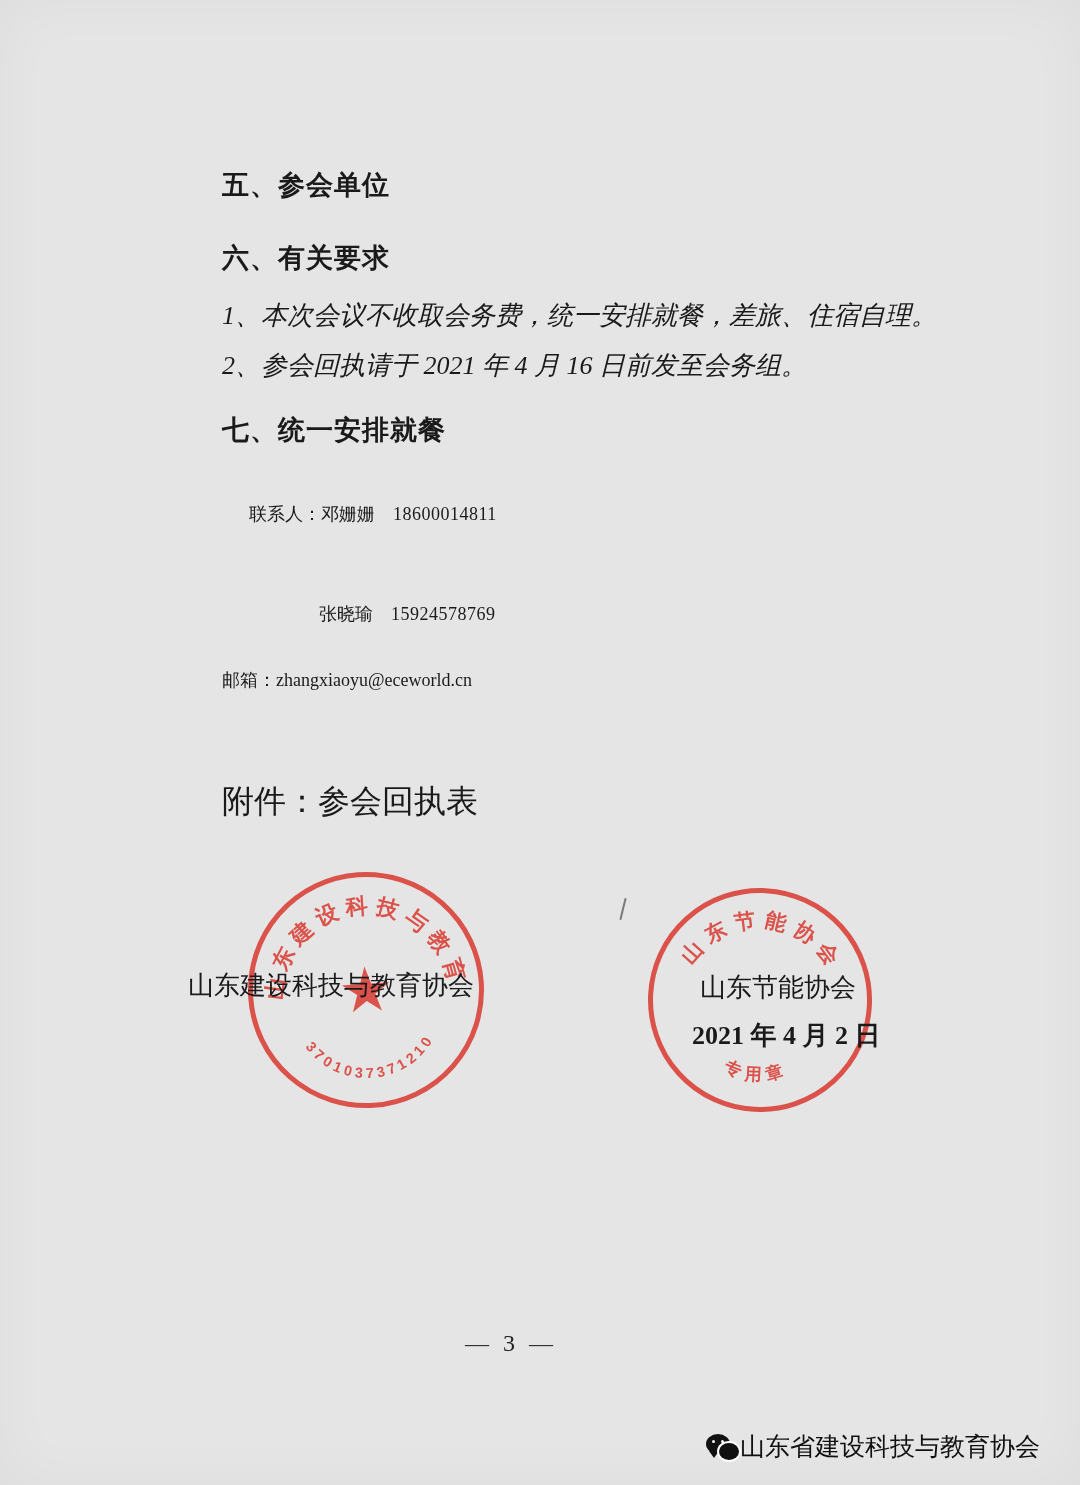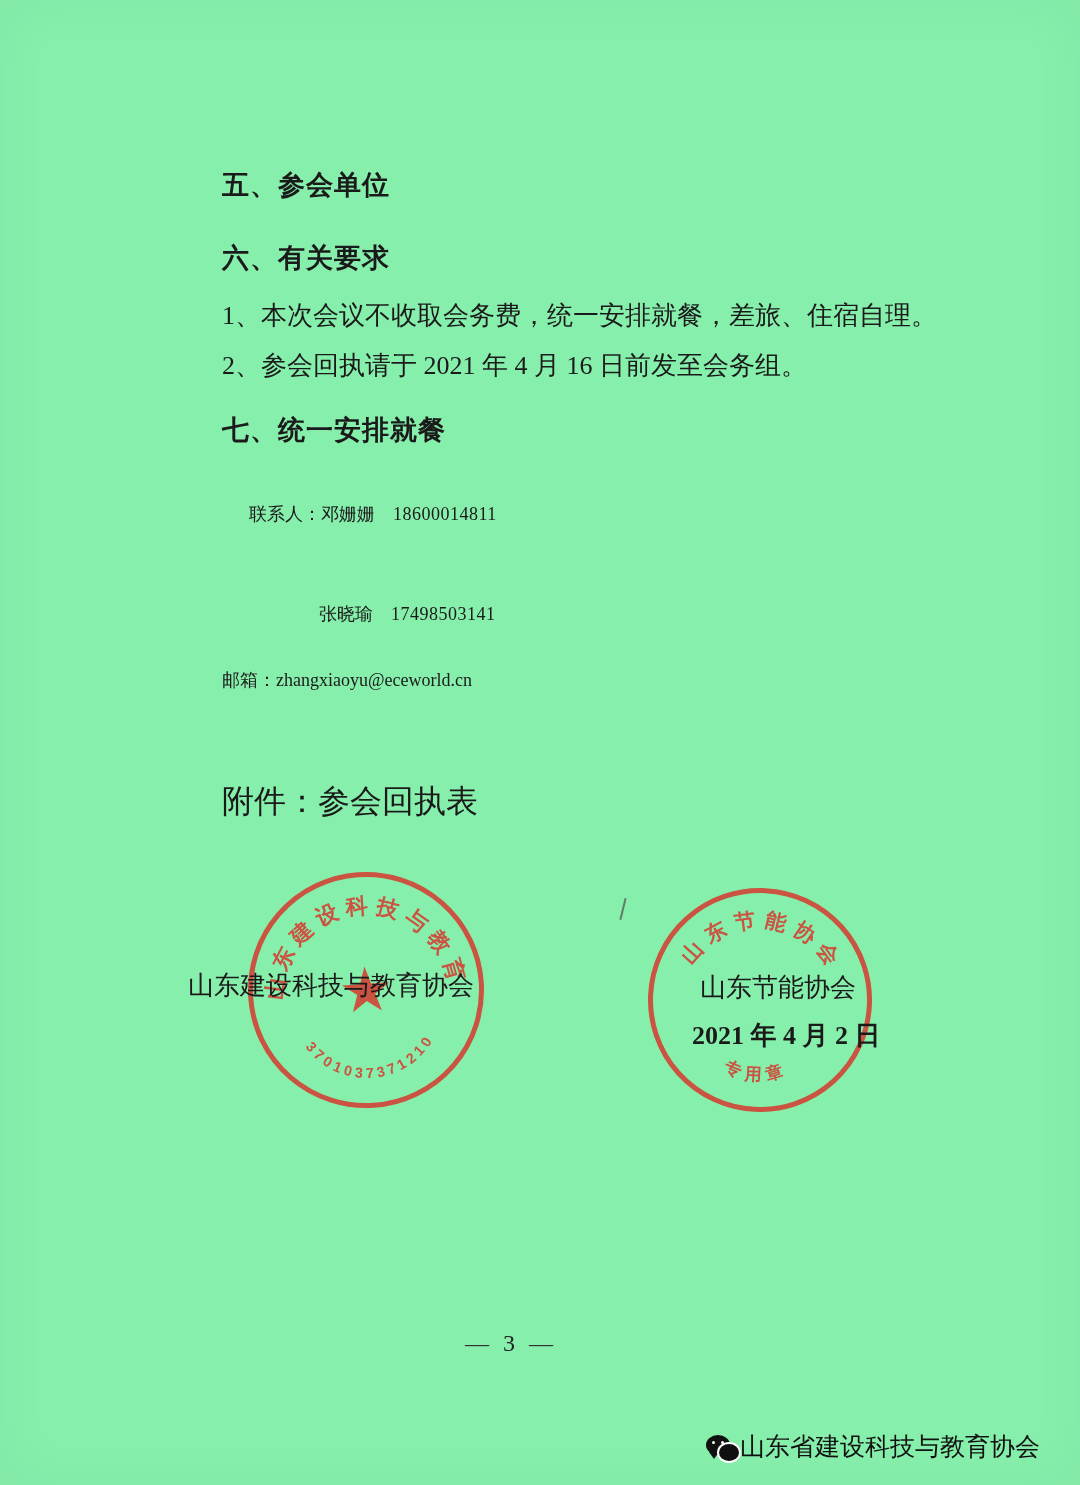--- a/index.html
+++ b/index.html
@@ -12,21 +12,21 @@
     height: 1485px;
     position: relative;
     font-family: "Liberation Serif", "DejaVu Serif", serif;
     color: #1a1a1a;
     overflow: hidden;
   }
 
   .page {
     position: absolute;
     inset: 0;
-    background: #86efac;
+    background: #e5e5e5;
   }
 
   .content {
     position: absolute;
     left: 170px;
     top: 165px;
     width: 790px;
   }
 
   .heading {
@@ -45,20 +45,21 @@
     text-align: justify;
     text-justify: inter-ideograph;
   }
 
   .para.indent {
     text-indent: 52px;
   }
 
   .para.tight {
     margin-bottom: 2px;
+    font-style: italic;
   }
 
   .section-gap {
     height: 18px;
   }
 
   .contact-line {
     font-size: 18px;
     line-height: 1.85;
     padding-left: 52px;
@@ -188,21 +189,21 @@
   .page-number .dash {
     color: #333;
     padding: 0 12px;
   }
 
   .footer {
     position: absolute;
     right: 40px;
     bottom: 22px;
     display: flex;
-    align-items: flex-end;
+    align-items: center;
     gap: 0;
     color: #111;
     font-size: 25px;
   }
   .wechat-icon {
     width: 34px;
     height: 30px;
     position: relative;
     display: inline-block;
   }
@@ -261,21 +262,21 @@
 
     <div class="section-gap"></div>
 
     <h2 class="heading">七、统一安排就餐</h2>
 
     <p class="contact-line">
       <span>联系人：邓姗姗</span><span> </span><span class="num">18600014811</span>
     </p>
 
     <p class="contact-line second">
-      <span>张晓瑜</span><span> </span><span class="num">17498503141</span>
+      <span>张晓瑜</span><span> </span><span class="num">15924578769</span>
     </p>
 
     <p class="email-line">
       <span>邮箱：</span><span class="num">zhangxiaoyu@eceworld.cn</span>
     </p>
 
     <p class="attach">附件：参会回执表</p>
   </div>
 
   <div class="seal seal1">

